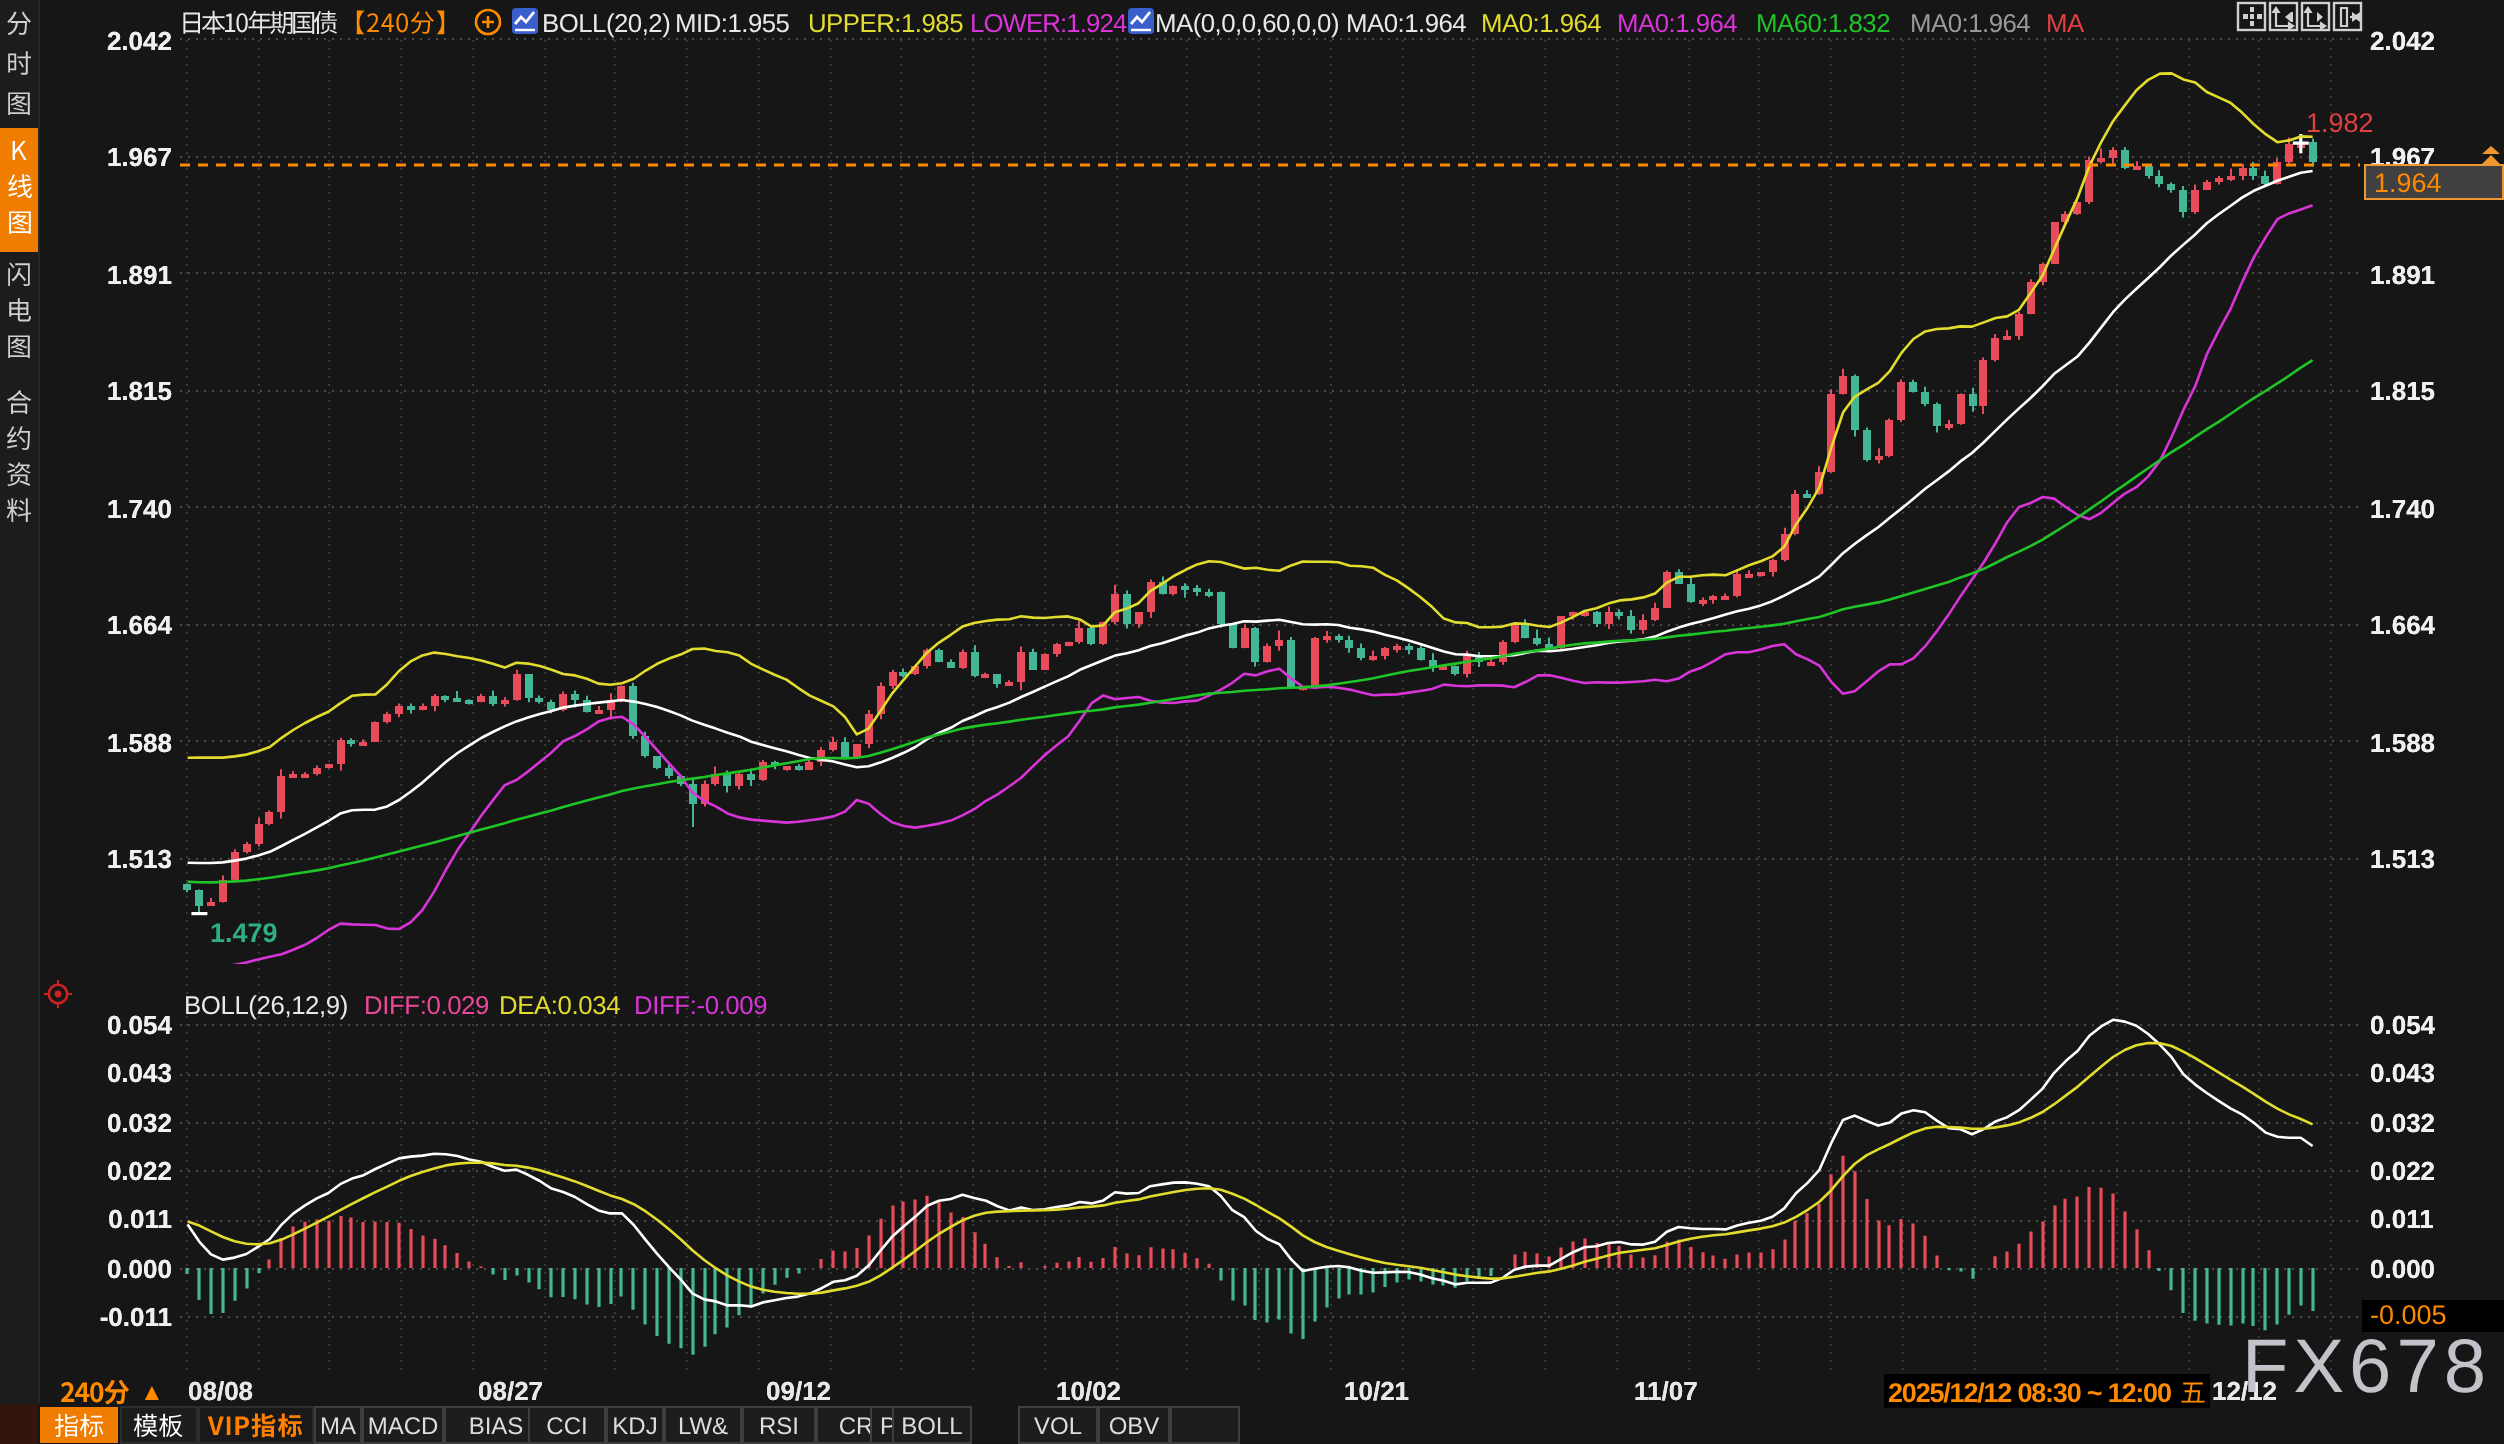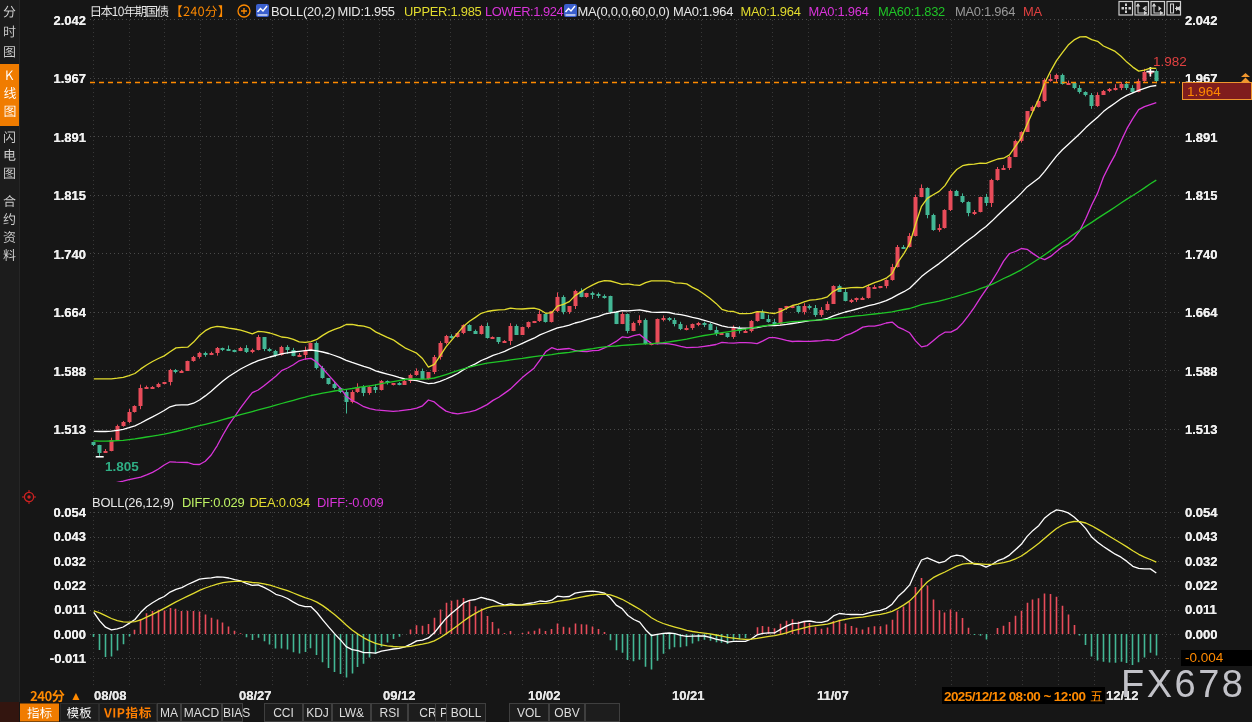--- a/index.html
+++ b/index.html
@@ -188,42 +188,42 @@
 <div class="ax axl" style="left:30px;top:628px">0.000</div>
 <div class="ax axr" style="top:628px">0.000</div>
 <div class="ax axl" style="left:30px;top:652px">-0.011</div>
 <div class="dt" style="left:94px">08/08</div>
 <div class="dt" style="left:239px">08/27</div>
 <div class="dt" style="left:383px">09/12</div>
 <div class="dt" style="left:528px">10/02</div>
 <div class="dt" style="left:672px">10/21</div>
 <div class="dt" style="left:817px">11/07</div>
 <div class="dt" style="left:1106px">12/12</div>
-<div style="position:absolute;left:1182px;top:82px;width:70px;height:18px;border:1px solid #f0962e;background:#7f1d1d;color:#ff8a00;font-size:13.5px;line-height:17px;padding-left:4px;box-sizing:border-box">1.964</div>
-<div style="position:absolute;left:1181px;top:650px;width:71px;height:16px;background:#000;color:#ff8a00;font-size:13.5px;line-height:15px;padding-left:4px;box-sizing:border-box">-0.004</div>
+<div style="position:absolute;left:1182px;top:82px;width:70px;height:18px;border:1px solid #f0962e;background:#404040;color:#ff8a00;font-size:13.5px;line-height:17px;padding-left:4px;box-sizing:border-box">1.964</div>
+<div style="position:absolute;left:1181px;top:650px;width:71px;height:16px;background:#000;color:#ff8a00;font-size:13.5px;line-height:15px;padding-left:4px;box-sizing:border-box">-0.005</div>
 <svg width="12" height="12" style="position:absolute;left:1240px;top:72px">
     <path d="M1 5L5.5 1 10 5Z M1 10L5.5 5.5 10 10Z" fill="#f0962e"></path>
   </svg>
 <div style="position:absolute;left:70px;top:689px;color:#ff8a00;font-size:12px">▲</div>
 <div style="position:absolute;left:1153px;top:54px;color:#e04040;font-size:13.5px;font-weight:normal">1.982</div>
-<div style="position:absolute;left:105px;top:459px;color:#2fae84;font-size:13.5px;font-weight:bold">1.805</div>
+<div style="position:absolute;left:105px;top:459px;color:#2fae84;font-size:13.5px;font-weight:bold">1.479</div>
 <div style="position:absolute;left:92px;top:495px;font-size:12.9px;color:#e8e8e8;letter-spacing:-0.2px">BOLL(26,12,9)</div>
-<div style="position:absolute;left:182px;top:495px;font-size:12.9px;color:#bef264;letter-spacing:-0.2px">DIFF:0.029</div>
+<div style="position:absolute;left:182px;top:495px;font-size:12.9px;color:#ec4899;letter-spacing:-0.2px">DIFF:0.029</div>
 <div style="position:absolute;left:249.5px;top:495px;font-size:12.9px;color:#e2dc2e;letter-spacing:-0.2px">DEA:0.034</div>
 <div style="position:absolute;left:317px;top:495px;font-size:12.9px;color:#d934d9;letter-spacing:-0.2px">DIFF:-0.009</div>
 <svg width="14" height="14" style="position:absolute;left:22px;top:490px">
     <circle cx="7" cy="7" r="4.6" fill="none" stroke="#cc2222" stroke-width="1.3"></circle>
     <circle cx="7" cy="7" r="1.7" fill="#cc2222"></circle>
     <path d="M7 0v2.5M7 11.5v2.5M0 7h2.5M11.5 7h2.5" stroke="#cc2222" stroke-width="1"></path>
   </svg>
-<div style="position:absolute;left:944px;top:689px;color:#ff8a00;font-size:13.5px;font-weight:bold;letter-spacing:-0.6px">2025/12/12 08:00 ~ 12:00</div>
+<div style="position:absolute;left:944px;top:689px;color:#ff8a00;font-size:13.5px;font-weight:bold;letter-spacing:-0.6px">2025/12/12 08:30 ~ 12:00</div>
 <div style="position:absolute;left:1121px;top:666px;color:#c2c2c8;font-size:38px;letter-spacing:2.5px;line-height:36px">FX678</div>
 <div class="btn" style="left:157px;width:24px">MA</div>
 <div class="btn" style="left:181px;width:41px">MACD</div>
-<div class="btn" style="left:222px;width:21px">BIAS</div>
+<div class="btn" style="left:222px;width:52px">BIAS</div>
 <div class="btn" style="left:264px;width:39px">CCI</div>
 <div class="btn" style="left:303px;width:29px">KDJ</div>
 <div class="btn" style="left:332px;width:39px">LW&amp;</div>
 <div class="btn" style="left:371px;width:37px">RSI</div>
 <div class="btn" style="left:408px;width:40px">CR</div>
 <div class="btn" style="left:435px;width:34px">PSY</div>
 <div class="btn" style="left:446px;width:40px">BOLL</div>
 <div class="btn" style="left:509px;width:40px">VOL</div>
 <div class="btn" style="left:549px;width:36px">OBV</div>
 <div class="btn" style="left:585px;width:35px"></div>

